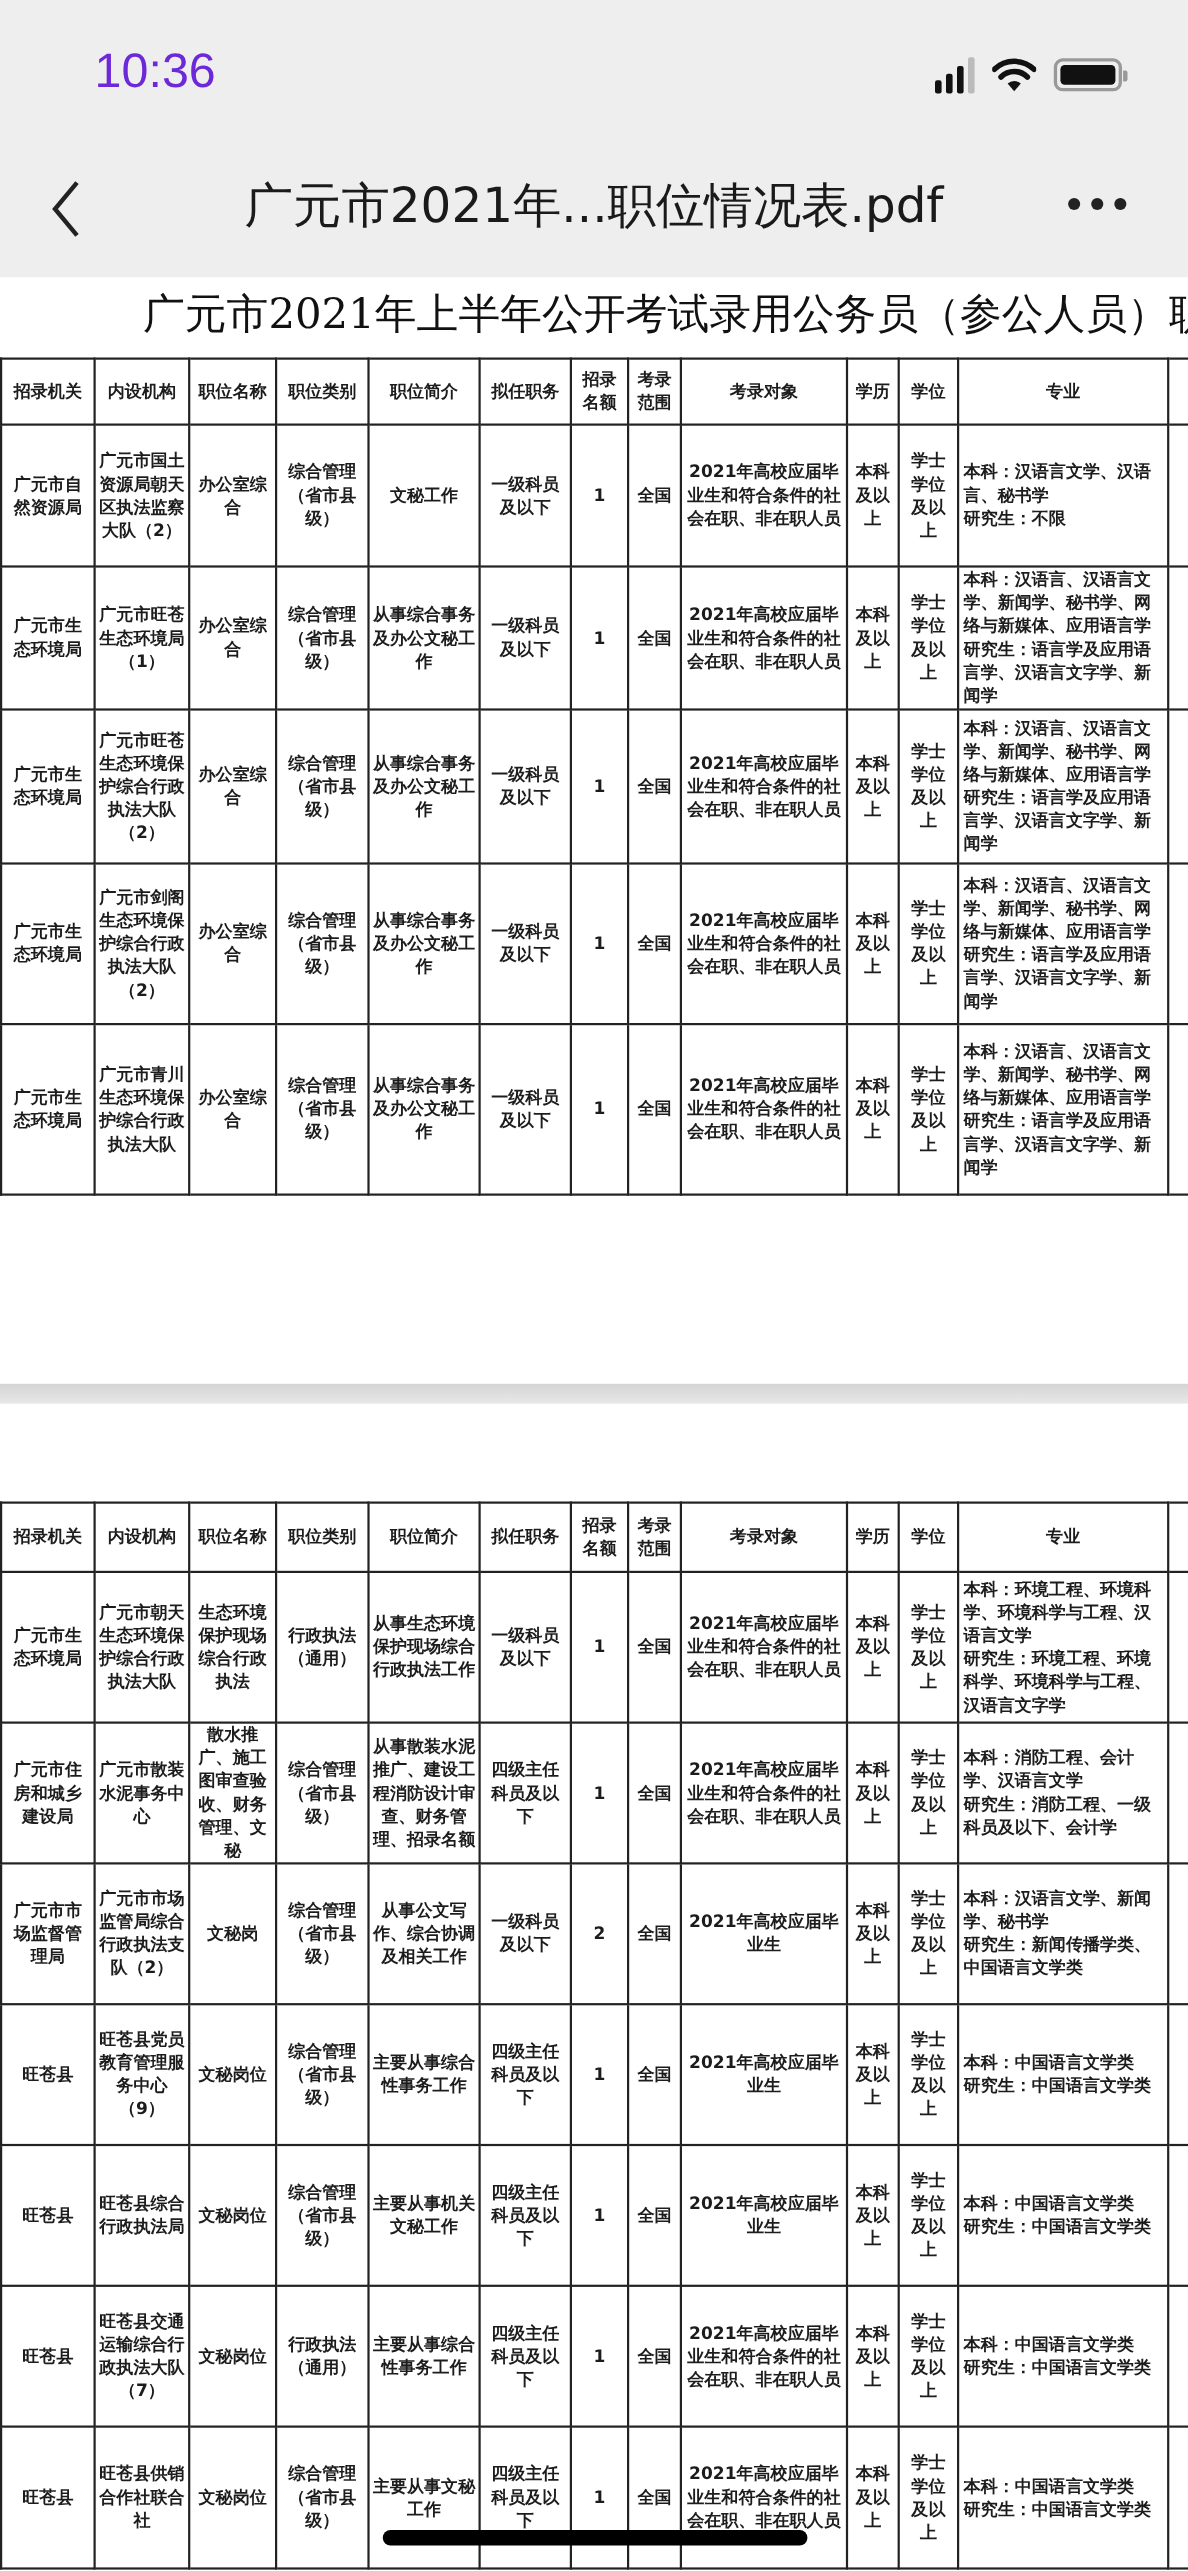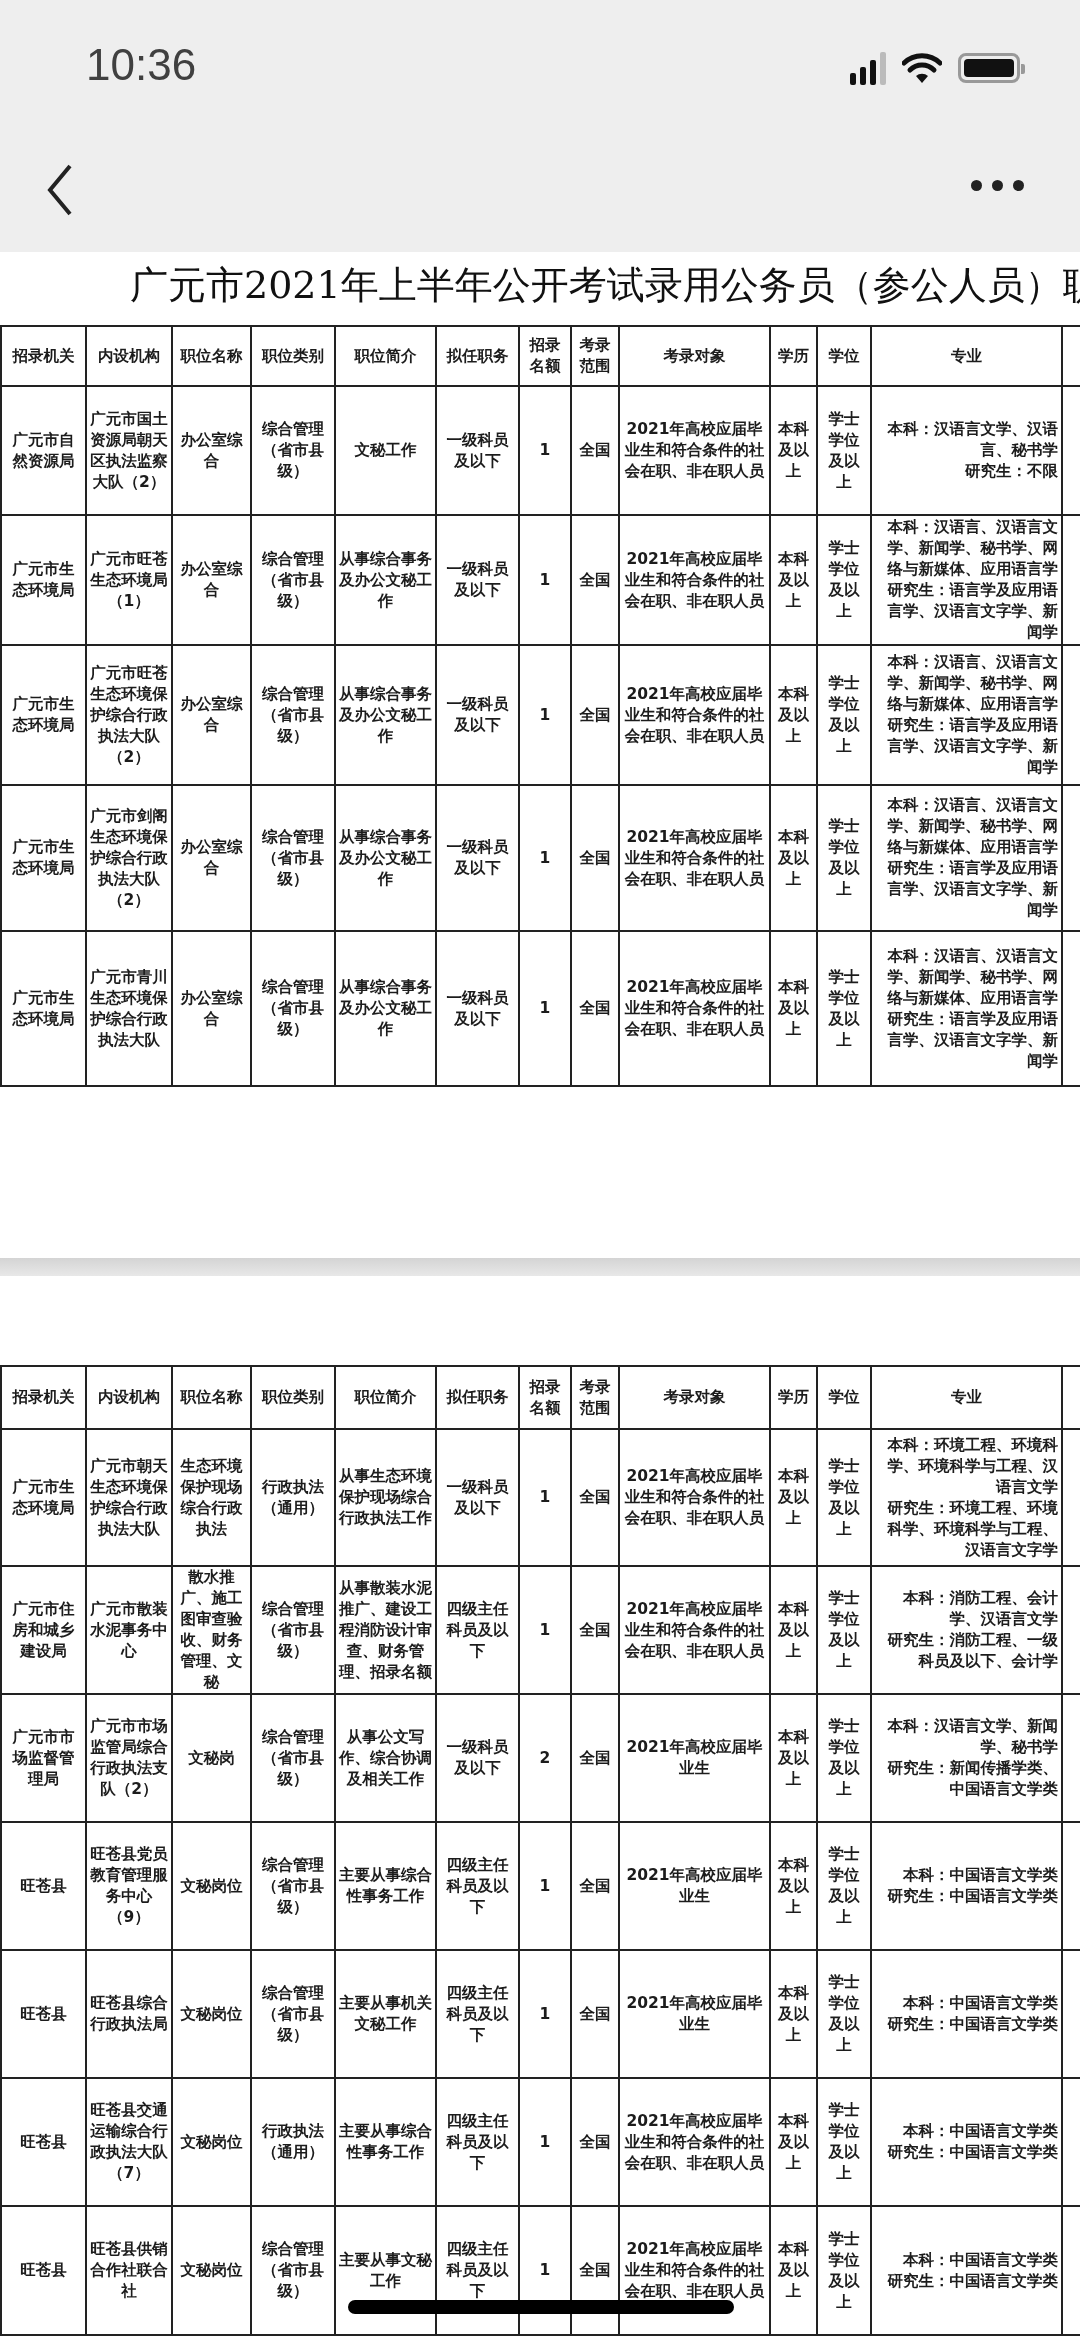--- a/index.html
+++ b/index.html
@@ -1,40 +1,40 @@
 <!DOCTYPE html>
 <html><head>
 <meta charset="utf-8">
 <style>
   * { box-sizing: border-box; margin: 0; padding: 0; }
   html, body { width: 1080px; height: 2337px; overflow: hidden; background: #ffffff; }
   body { position: relative; font-family: "DejaVu Sans", "Liberation Sans", sans-serif; color: #111; }
 
   .topbar { position: absolute; left: 0; top: 0; width: 1080px; height: 252px; background: #eeeeee; }
-  .status-time { position: absolute; left: 86px; top: 40px; font-family: "Liberation Sans", sans-serif; font-size: 44px; font-weight: 500; color: #404040; letter-spacing: 0px; }
+  .status-time { position: absolute; left: 86px; top: 40px; font-family: "Liberation Sans", sans-serif; font-size: 44px; font-weight: 500; color: #6d28d9; letter-spacing: 0px; }
   .status-icons { position: absolute; right: 60px; top: 48px; height: 40px; display: flex; align-items: center; gap: 16px; }
   .signal { display: flex; align-items: flex-end; gap: 4px; height: 34px; }
   .signal span { display: block; width: 6px; background: #111; border-radius: 2px; }
   .signal span.dim { background: #bbb; }
   .wifi { width: 40px; height: 34px; }
   .battery { width: 62px; height: 30px; border: 3px solid #999; border-radius: 8px; padding: 3px; position: relative; }
   .battery::after { content: ""; position: absolute; right: -8px; top: 8px; width: 4px; height: 10px; background: #999; border-radius: 0 2px 2px 0; }
   .battery-fill { width: 100%; height: 100%; background: #111; border-radius: 4px; }
 
   .nav-back { position: absolute; left: 40px; top: 160px; width: 40px; height: 60px; cursor: pointer; }
   .nav-title { position: absolute; left: 0; right: 0; top: 158px; text-align: center; font-family: "DejaVu Sans", sans-serif; font-size: 44px; color: #1a1a1a; }
   .nav-more { position: absolute; right: 56px; top: 180px; display: flex; gap: 10px; cursor: pointer; }
   .nav-more span { width: 11px; height: 11px; border-radius: 50%; background: #222; display: block; }
 
   .doc-title { position: absolute; left: 130px; top: 260px; white-space: nowrap; font-family: "DejaVu Serif", serif; font-size: 38px; color: #111; }
 
   table.jobs { position: absolute; left: 0; border-collapse: collapse; table-layout: fixed; font-family: "DejaVu Sans", sans-serif; }
   table.jobs td, table.jobs th { border: 2px solid #222; text-align: center; vertical-align: middle; font-size: 15.5px; line-height: 21px; font-weight: bold; color: #1c1c1c; padding: 0 3px; overflow: hidden; word-break: break-all; }
   table.jobs th { font-size: 15.5px; }
-  table.jobs td.major { text-align: right; padding-left: 4px; }
+  table.jobs td.major { text-align: left; padding-left: 4px; }
   .major-line { display: block; }
 
   .page-gap { position: absolute; left: 0; top: 1258px; width: 1080px; height: 18px; background: linear-gradient(#d4d4d4, #e8e8e8); }
 
   .home-indicator { position: absolute; left: 348px; top: 2300px; width: 386px; height: 14px; border-radius: 7px; background: #000; }
 </style>
 </head>
 <body>
 
 <div class="topbar">
@@ -52,20 +52,21 @@
       <path d="M2 12 A26 26 0 0 1 38 12" stroke="#111" stroke-width="5" fill="none" stroke-linecap="round"></path>
     </svg>
     <div class="battery">
         <div class="battery-fill"></div>
       </div>
   </div>
 
   <svg class="nav-back" viewBox="0 0 40 60">
     <path d="M30 6 L10 30 L30 54" stroke="#222" stroke-width="4" fill="none"></path>
   </svg>
+  <div class="nav-title">广元市2021年...职位情况表.pdf</div>
   <div class="nav-more">
       <span></span>
       <span></span>
       <span></span>
     </div>
 </div>
 
 <div class="doc-title">广元市2021年上半年公开考试录用公务员（参公人员）职位</div>
 
 <table class="jobs" id="table-p1" style="top:325px; width:1100px;">

